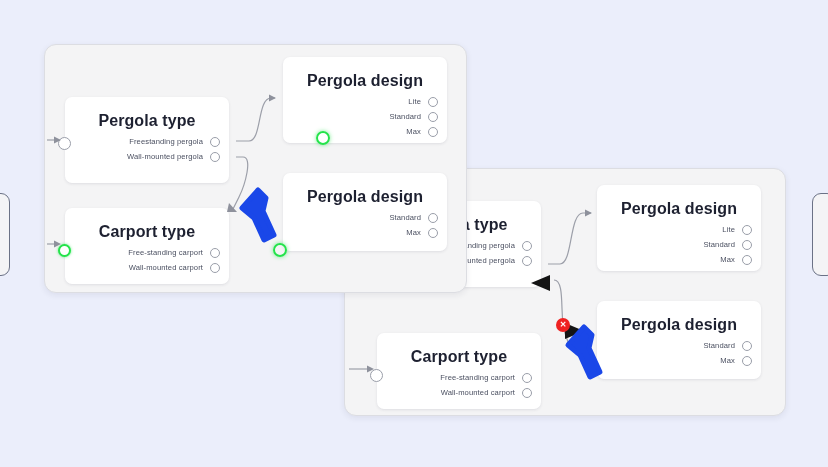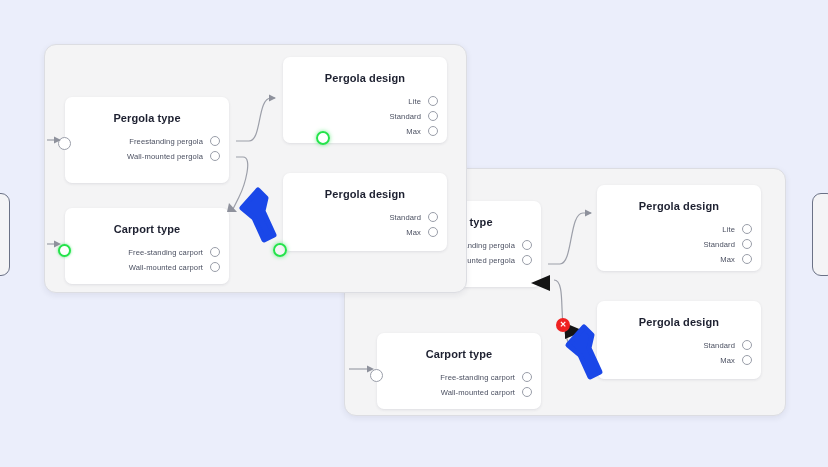--- a/index.html
+++ b/index.html
@@ -35,29 +35,29 @@
   
   .node-card {
     position: absolute;
     background: #ffffff;
     border-radius: 7px;
     box-shadow: 0 1px 3px rgba(30,34,55,.10);
   }
   .node-title {
     text-align: center;
     font-weight: bold;
-    font-size: 11px;
+    font-size: 16px;
     color: #1d2030;
     letter-spacing: .1px;
     margin-top: 15px;
   }
   .opt-list { margin-top: 7px; padding-right: 9px; }
   .opt-row {
     display: flex;
-    align-items: flex-end;
+    align-items: flex-start;
     justify-content: flex-end;
     gap: 7px;
     height: 15px;
   }
   .opt-label {
     font-size: 7.6px;
     color: #4a4f60;
     white-space: nowrap;
     letter-spacing: .1px;
   }

